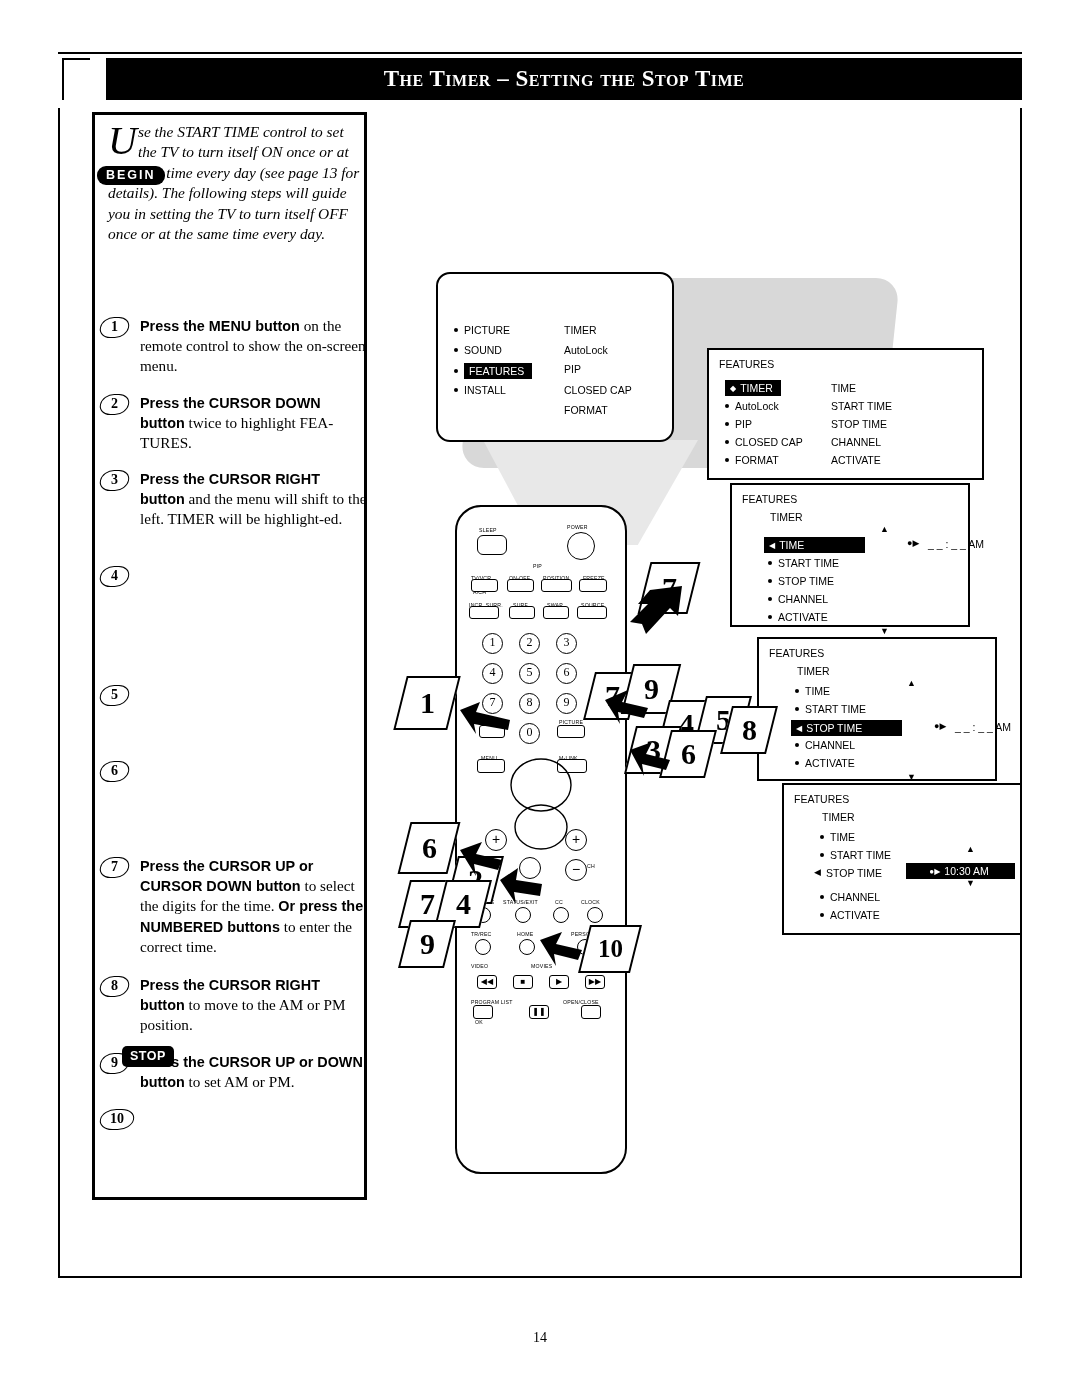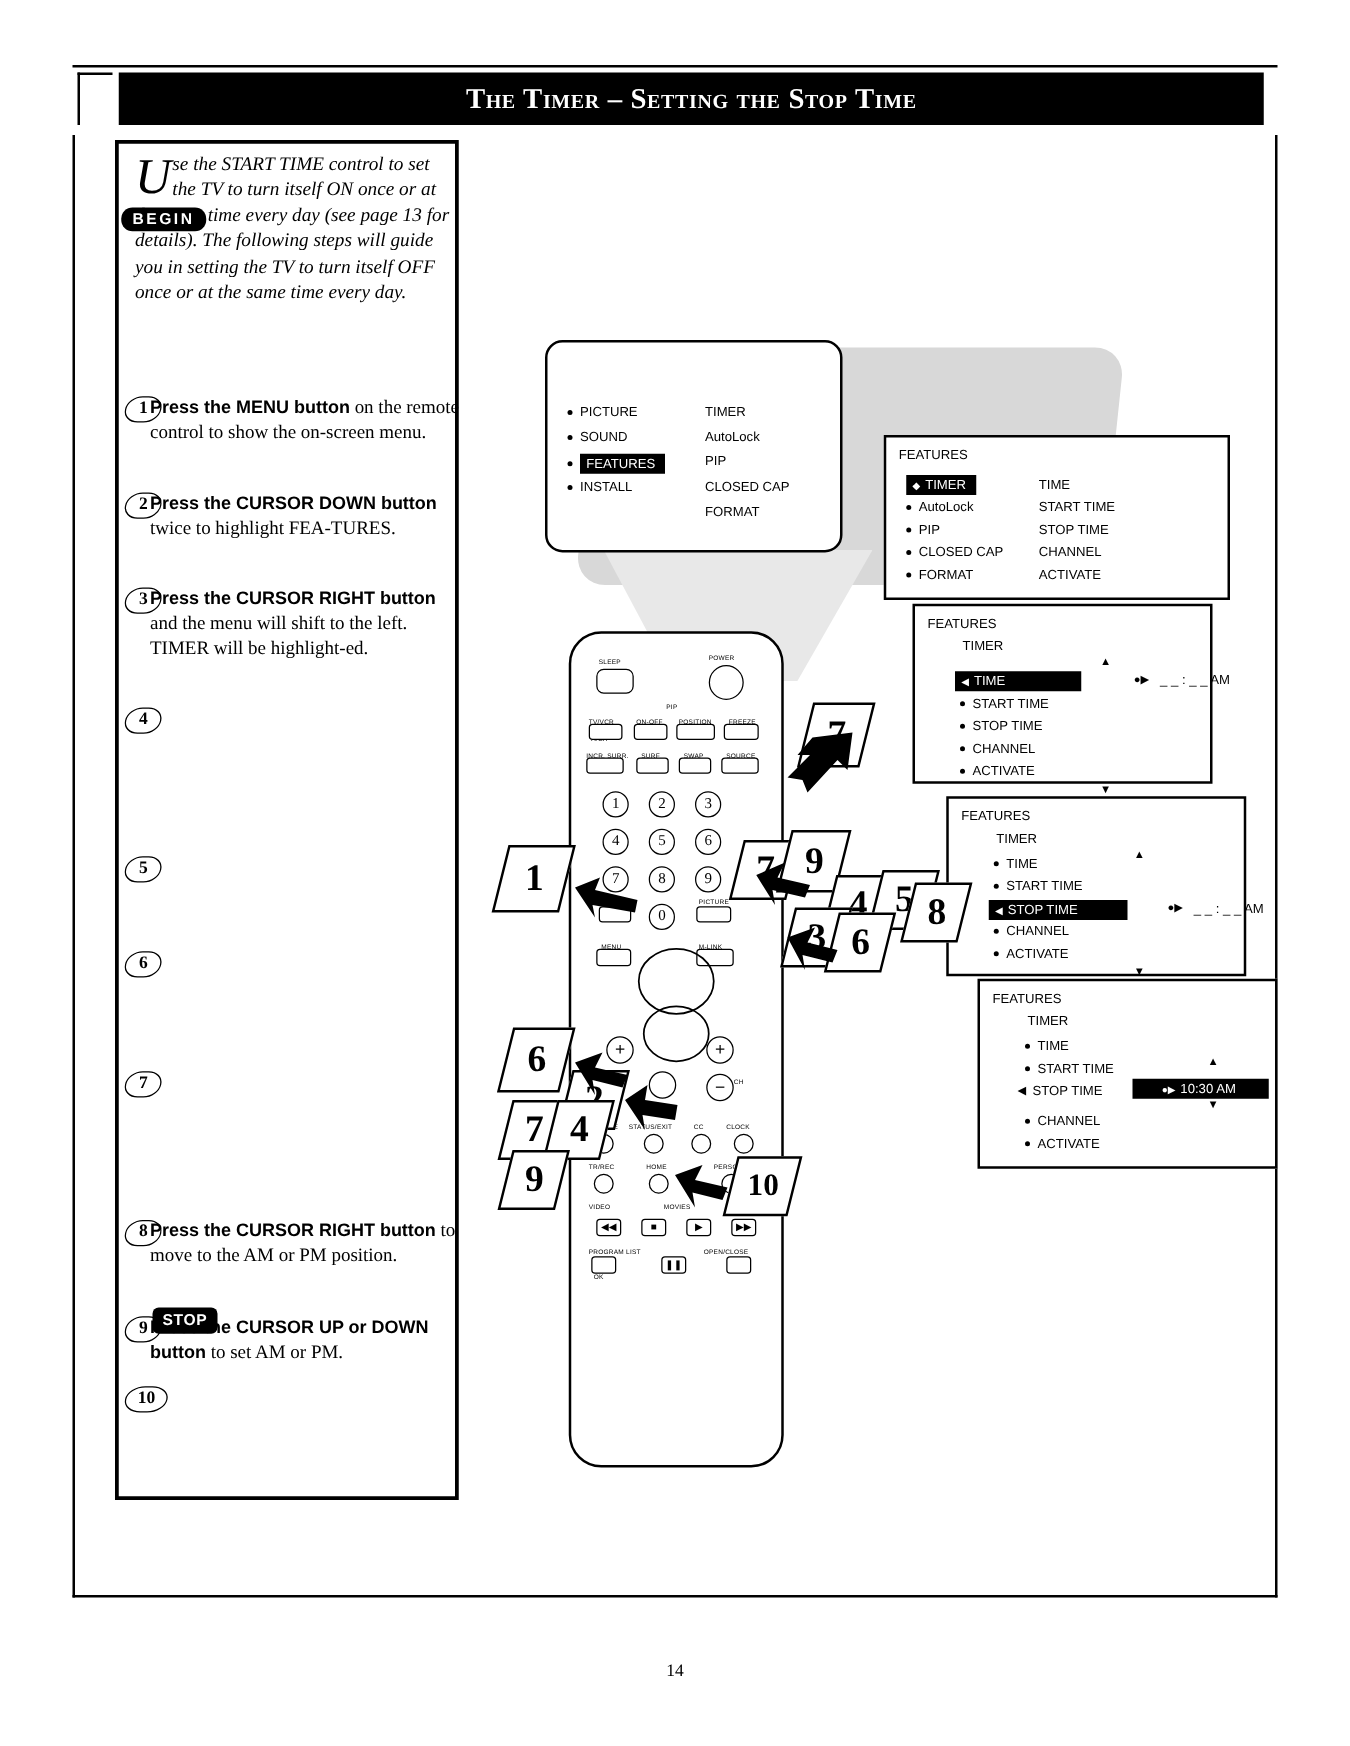--- a/index.html
+++ b/index.html
@@ -9,21 +9,21 @@
     font-family:"Liberation Serif", serif;
     color:#000;
     position:relative;
     overflow:hidden;
   }
   .page { position:absolute; left:0; top:0; width:1080px; height:1397px; }
 
   
   .header-rule-top { position:absolute; left:58px; top:52px; width:964px; height:0; border-top:2px solid #000; }
   .title-bar {
-    position:absolute; left:95px; top:58px; width:916px; height:42px;
+    position:absolute; left:106px; top:58px; width:916px; height:42px;
     background:#000; color:#fff;
     display:flex; align-items:center; justify-content:center;
   }
   .title-bar span {
     font-family:"Liberation Serif", serif;
     font-weight:bold; font-size:23px; letter-spacing:.5px;
     font-variant:small-caps;
   }
   .corner-mark {
     position:absolute; left:62px; top:58px; width:26px; height:40px;
@@ -64,21 +64,21 @@
   .step { position:absolute; width:268px; }
   .step .num {
     position:absolute; left:0; top:1px; width:27px; height:19px;
     border:1.6px solid #000; border-radius:50%/60%;
     font-family:"Liberation Serif", serif; font-size:14px; font-weight:bold;
     text-align:center; line-height:18px;
     transform:skewX(-12deg);
   }
   .step .num i { display:inline-block; transform:skewX(12deg); font-style:normal; }
   .step .txt {
-    margin-left:20px; font-size:15.2px; line-height:20.2px;
+    margin-left:40px; font-size:15.2px; line-height:20.2px;
     font-family:"Liberation Serif", serif;
   }
   .step .txt b { font-weight:bold; }
   .step .txt .sans { font-family:"Liberation Sans", sans-serif; font-weight:bold; font-size:14.4px; }
 
   .stop-badge {
     position:absolute; left:122px; top:1046px;
     background:#000; color:#fff; border-radius:5px;
     padding:3px 8px 4px 8px;
     font-family:"Liberation Sans", sans-serif; font-size:12.5px; font-weight:bold;
@@ -186,20 +186,21 @@
     <div class="num"><i>4</i></div>
   </div>
   <div class="step" style="left:100px; top:684px;">
     <div class="num"><i>5</i></div>
   </div>
   <div class="step" style="left:100px; top:760px;">
     <div class="num"><i>6</i></div>
   </div>
   <div class="step" style="left:100px; top:856px;">
     <div class="num"><i>7</i></div>
+    <div class="txt"><b class="sans">Press the CURSOR UP or CURSOR DOWN button</b> to select the digits for the time. <b class="sans">Or press the NUMBERED buttons</b> to enter the correct time.</div>
   </div>
   <div class="step" style="left:100px; top:975px;">
     <div class="num"><i>8</i></div>
     <div class="txt"><b class="sans">Press the CURSOR RIGHT button</b> to move to the AM or PM position.</div>
   </div>
   <div class="step" style="left:100px; top:1052px;">
     <div class="num"><i>9</i></div>
     <div class="txt"><b class="sans">Press the CURSOR UP or DOWN button</b> to set AM or PM.</div>
   </div>
   <div class="step" style="left:100px; top:1108px;">

